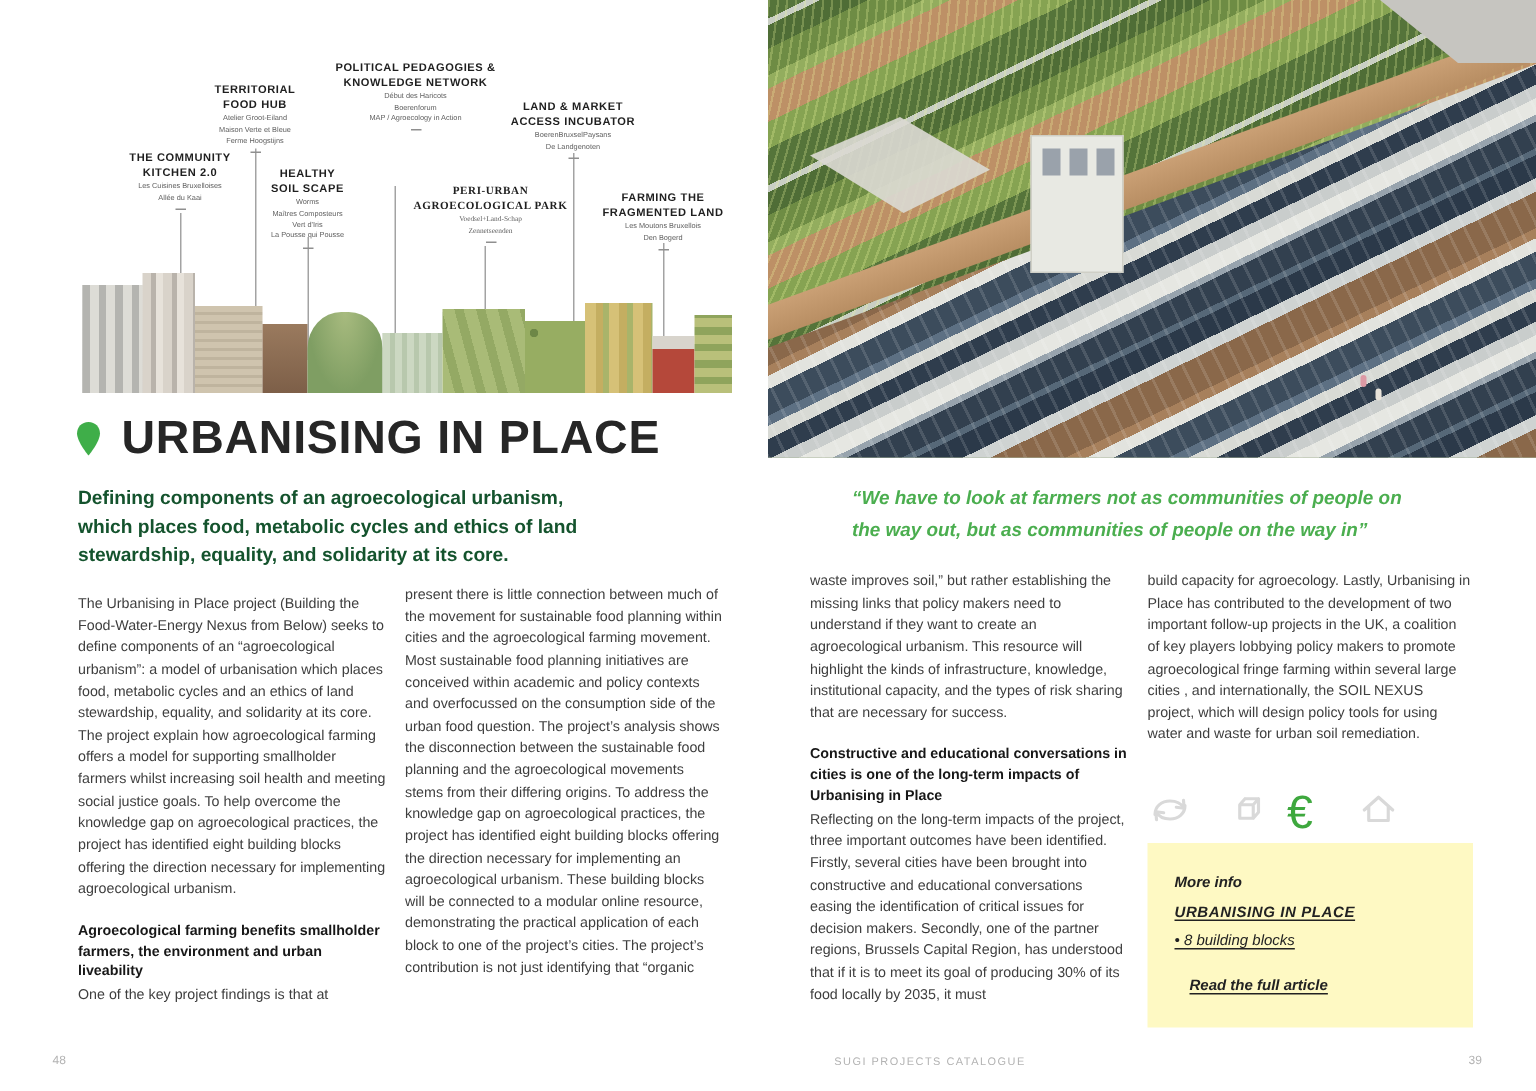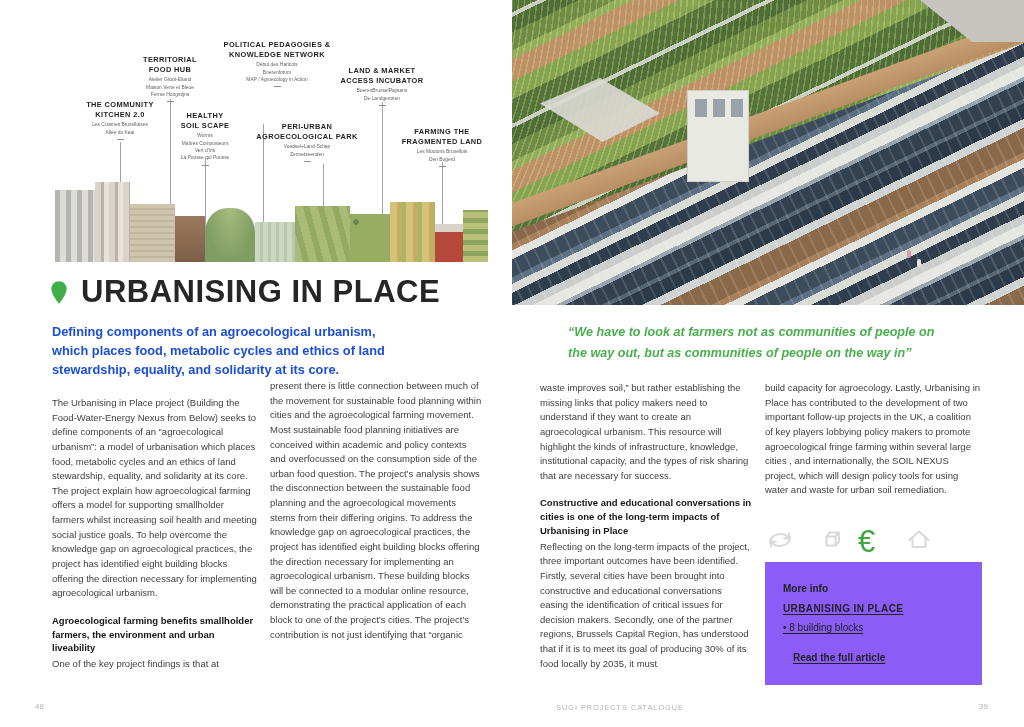--- a/index.html
+++ b/index.html
@@ -26,26 +26,26 @@
   .sg5{width:50px;height:54px;background:radial-gradient(ellipse at 50% 0%,#a8bb7f,#7f9e63 70%);border-radius:45% 45% 0 0;}
   .sg6{width:40px;height:40px;background:repeating-linear-gradient(90deg,#ccd8c2 0 5px,#b8c8ad 5px 8px);}
   .sg7{width:55px;height:56px;background:repeating-linear-gradient(75deg,#a9bb77 0 8px,#94a964 8px 14px);}
   .sg8{width:40px;height:48px;background:radial-gradient(circle 3px at 6px 8px,#6d8747 90%,transparent),#97ad62;}
   .sg9{width:45px;height:60px;background:repeating-linear-gradient(90deg,#d6c177 0 7px,#c4ae61 7px 12px,#a9b46a 12px 16px);}
   .sg10{width:28px;height:38px;background:linear-gradient(#d8d4cc 0 22%,#b5483a 22%);}
   .sg11{width:25px;height:52px;background:repeating-linear-gradient(0deg,#b9c07a 0 6px,#8fa45c 6px 11px);}
 
   .title-row { position:absolute; left:50px; top:274px; display:flex; align-items:center; gap:13px; }
   .page-title { font-size:31px; font-weight:bold; letter-spacing:.5px; color:#262626; }
-  .intro { position:absolute; left:52px; top:323px; width:350px; font-size:12.8px; font-weight:bold; line-height:1.48; color:#1d4ed8; }
+  .intro { position:absolute; left:52px; top:323px; width:350px; font-size:12.8px; font-weight:bold; line-height:1.48; color:#14532d; }
 
   .col { position:absolute; font-size:9.5px; line-height:1.54; color:#3e3e3e; }
   .col h3 { font-size:9.5px; line-height:1.45; color:#171717; margin:13px 0 2px; }
   .col-l1 { left:52px;  top:396px; width:206px; }
-  .col-l2 { left:270px; top:379px; width:212px; }
+  .col-l2 { left:270px; top:390px; width:212px; }
 
   
   .right-page { position:absolute; left:512px; top:0; width:512px; height:563px; }
 
   .photo { position:absolute; left:0; top:0; width:512px; height:305px; overflow:hidden; background:#55703a; }
   .rot { position:absolute; left:-350px; top:-420px; width:1400px; height:1200px; transform:rotate(-26deg); }
   .bld { background-image:
       repeating-linear-gradient(90deg, rgba(255,255,255,.13) 0 2px, transparent 2px 11px),
       repeating-linear-gradient(180deg,
         #e6e7e2 0 10px,#97a3ad 10px 14px,#32404f 14px 30px,#566878 30px 34px,#2b3949 34px 48px,
@@ -74,21 +74,21 @@
       color:#4bae4f; line-height:1.7; font-weight:bold; }
 
   .col-r1 { left:28px;  top:381px; width:212px; }
   .col-r2 { left:253px; top:381px; width:216px; }
 
   .icon-row { position:absolute; left:250px; top:527px; width:220px; height:34px; }
   .icon-row .ic { position:absolute; top:0; }
   .ic-cycle { left:2px; }  .ic-cube { left:56px; } .ic-euro { left:96px; } .ic-house { left:144px; }
   .euro-glyph { font-size:31px; line-height:30px; color:#3ea83e; font-weight:normal; }
 
-  .infobox { position:absolute; left:253px; top:562px; width:217px; height:123px; background:#8b5cf6; padding:21px 18px; }
+  .infobox { position:absolute; left:253px; top:562px; width:217px; height:123px; background:#fef9c3; padding:21px 18px;font-style:italic; }
   .infobox .mi { font-size:10px; font-weight:bold; color:#222; margin-bottom:4px; }
   .infobox a { display:inline-block; font-size:10px; color:#222; text-decoration:underline; text-underline-offset:2px; }
   .infobox .lk1 { letter-spacing:.4px; font-weight:bold; margin-bottom:3px; }
   .infobox .lk2 { margin-bottom:14px; }
   .infobox .lk3 { font-weight:bold;padding-left:10px; }
 
   
   .pgnum { position:absolute; top:702px; font-size:8px; color:#b3b3b3; }
   .pg-l { left:35px; } .pg-r { left:979px; }
   .footer-center { position:absolute; left:540px; top:703px; width:160px; text-align:center;
@@ -145,21 +145,21 @@
       </div>
       <div class="dblock" style="left:150px;top:111px;width:110px;">
         <div class="dtitle preline">HEALTHY
 SOIL SCAPE</div>
         <div class="dpartners preline">Worms
 Maîtres Composteurs
 Vert d'Iris
 La Pousse qui Pousse</div>
         <span class="ddash"></span>
       </div>
-      <div class="dblock" style="left:232px;top:122px;width:150px;">
+      <div class="dblock" style="left:252px;top:122px;width:150px;font-family:Liberation Serif, serif;">
         <div class="dtitle preline">PERI-URBAN
 AGROECOLOGICAL PARK</div>
         <div class="dpartners preline">Voedsel+Land-Schap
 Zennetseenden</div>
         <span class="ddash"></span>
       </div>
       <div class="dblock" style="left:387px;top:127px;width:110px;">
         <div class="dtitle preline">FARMING THE
 FRAGMENTED LAND</div>
         <div class="dpartners preline">Les Moutons Bruxellois

